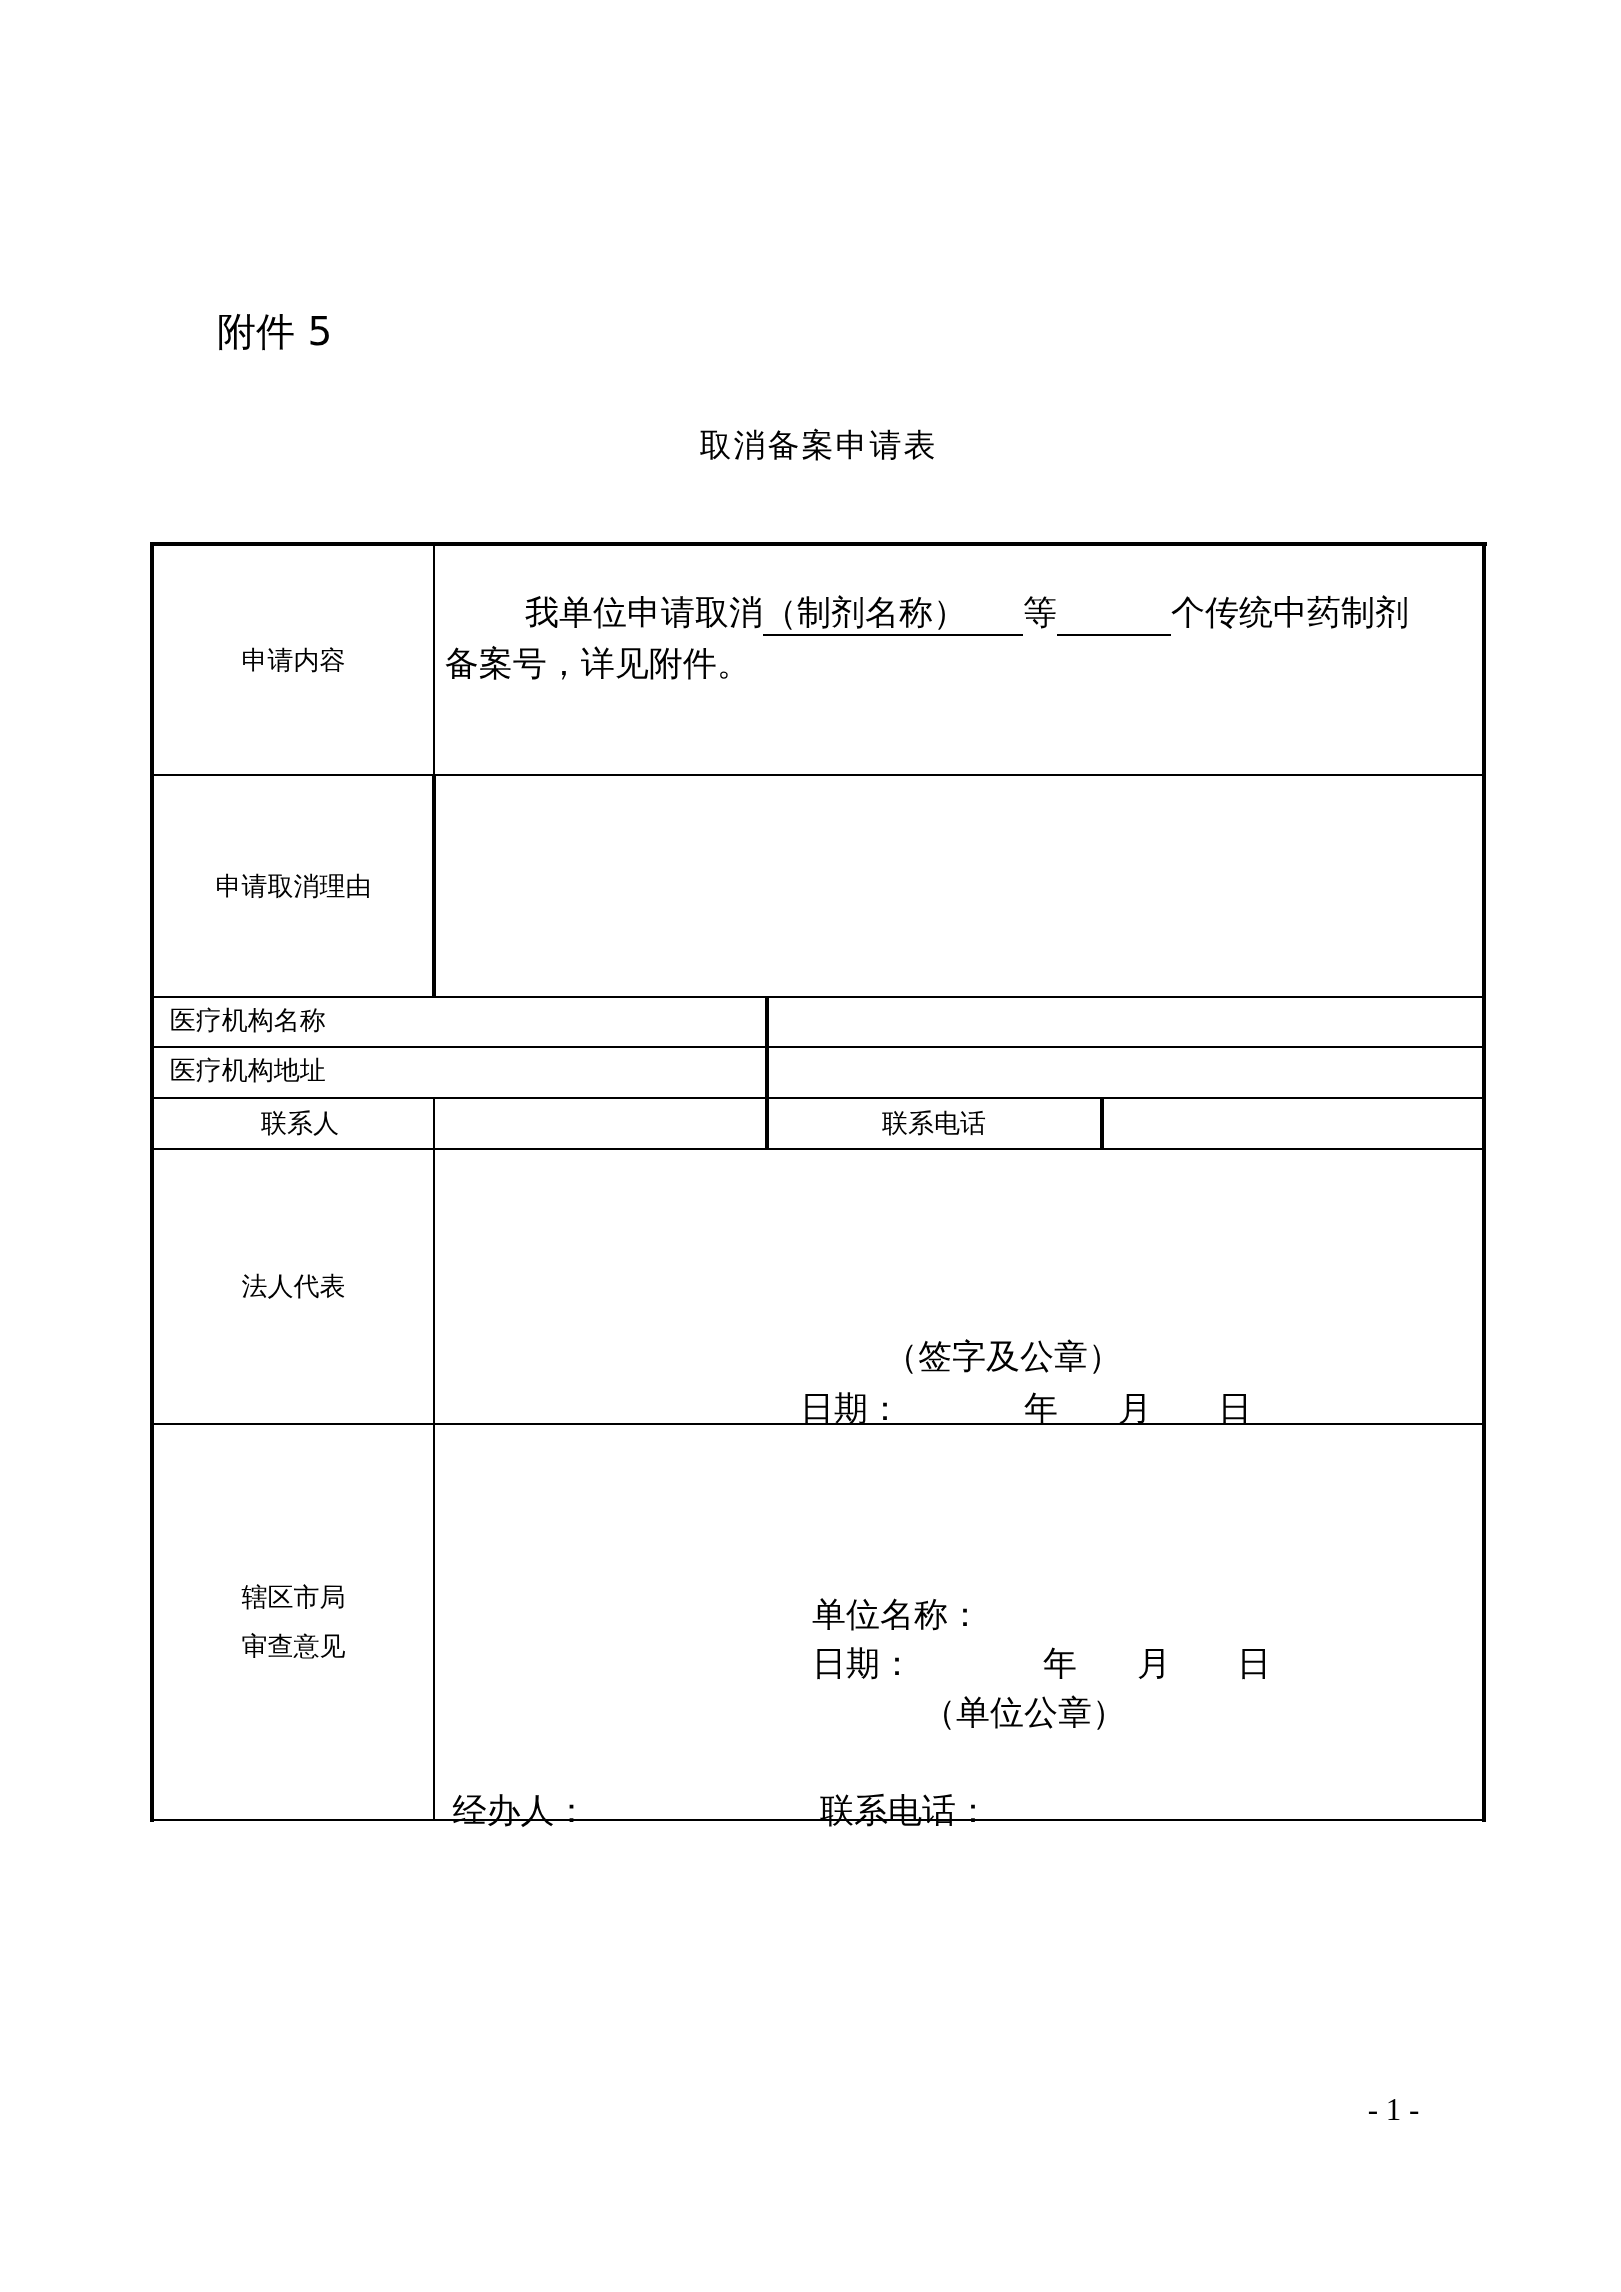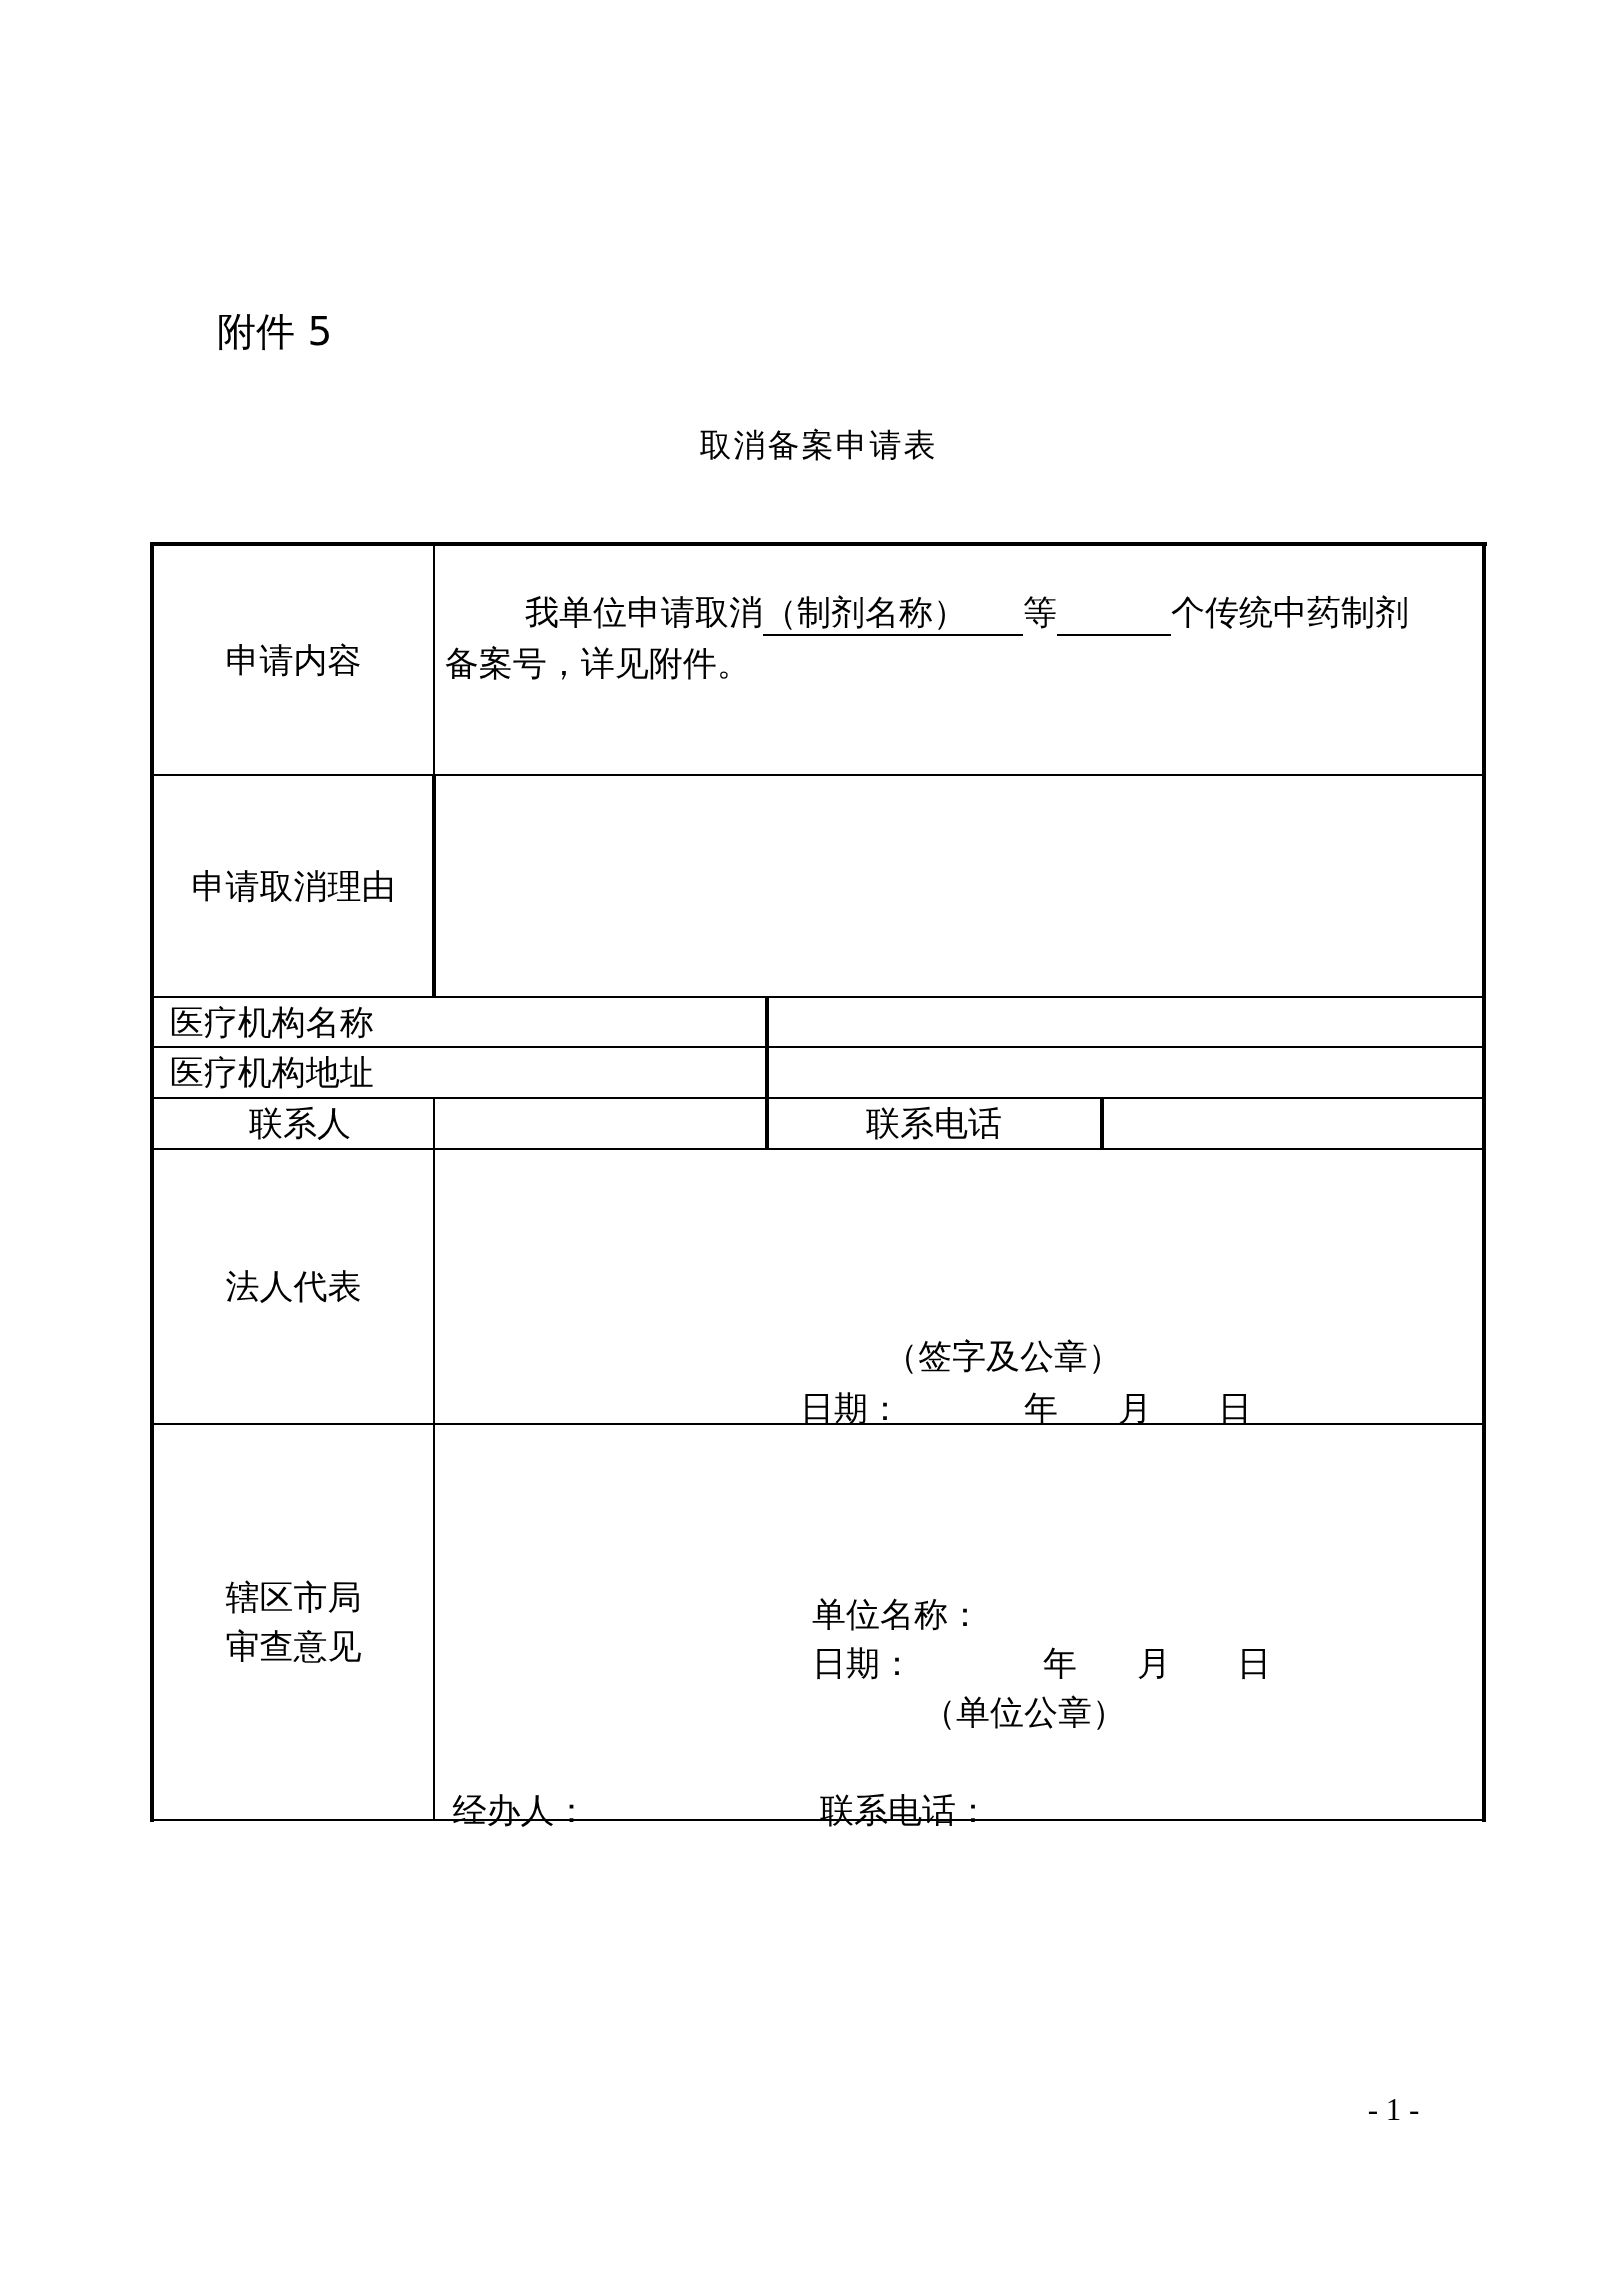--- a/index.html
+++ b/index.html
@@ -17,24 +17,24 @@
     font-family: "DejaVu Sans", "Liberation Sans", sans-serif;
     font-size: 32px; line-height: 71px; letter-spacing: 2px;
   }
 
   .tbl { position: absolute; left: 0; top: 0; width: 1621px; height: 2293px; pointer-events: none; }
   .line { position: absolute; background: #000; }
 
   .cell { position: absolute; box-sizing: border-box; }
   .label {
     font-family: "DejaVu Serif", "Liberation Serif", serif;
-    font-size: 34px; line-height: 47px; color: #000;
+    font-size: 26px; line-height: 47px; color: #000;
     display: flex; align-items: center; justify-content: center; text-align: center;
   }
-  .label.left { justify-content: flex-start; padding-left: 15.7px; }
+  .label.left { justify-content: flex-start; padding-left: 15.7px; font-family: Liberation Mono, monospace; }
   .txt {
     position: absolute; white-space: pre;
     font-family: "DejaVu Serif", "Liberation Serif", serif;
     font-size: 34px; line-height: 47px; color: #000;
   }
   .u { border-bottom: 2.9px solid #000; display: inline-block; line-height: 43px; }
   .blank { display: inline-block; border-bottom: 2.9px solid #000; height: 39px; vertical-align: bottom; }
 
   .page-number {
     position: absolute; left: 1364px; top: 2090px; width: 59px;

